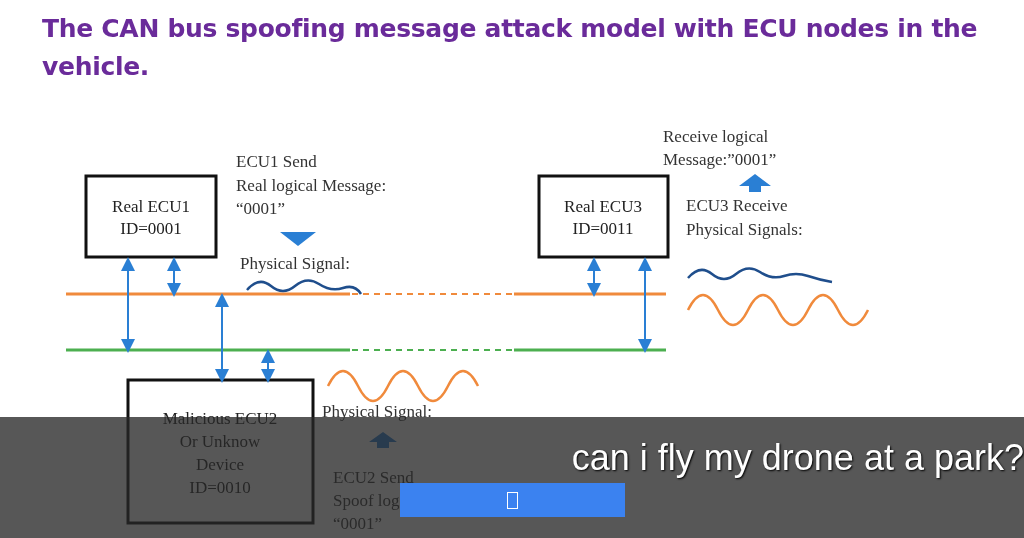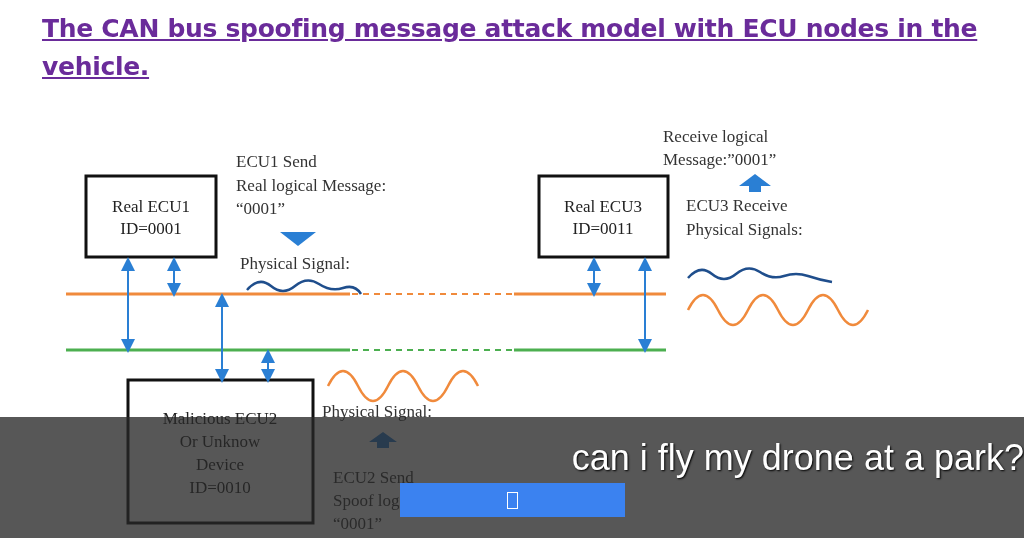--- a/index.html
+++ b/index.html
@@ -3,21 +3,21 @@
 <meta charset="utf-8">
 <style>
   html, body { margin: 0; padding: 0; }
   body {
     width: 1024px; height: 538px; overflow: hidden; background: #ffffff;
     position: relative; font-family: "Liberation Sans", sans-serif;
   }
   .title {
     position: absolute; left: 42px; top: 10px; width: 960px;
     font-family: "DejaVu Sans", sans-serif; font-weight: bold; font-size: 25px;
-    line-height: 38px; color: #6a2b9a; letter-spacing: -0.3px; text-decoration: underline;
+    line-height: 38px; color: #6a2b9a; letter-spacing: -0.3px;
   }
   .diagram { position: absolute; left: 0; top: 0; width: 1024px; height: 538px; }
   .serif { font-family: "Liberation Serif", serif; fill: #333; font-size: 17px; }
   .box-label { font-family: "Liberation Serif", serif; fill: #222; font-size: 17px; }
   .overlay {
     position: absolute; left: 0; top: 417px; width: 1024px; height: 121px;
     background: rgba(40,40,40,0.78);
   }
   .overlay-text {
     position: absolute; left: 0; top: 437px; width: 1024px; text-align: right;

